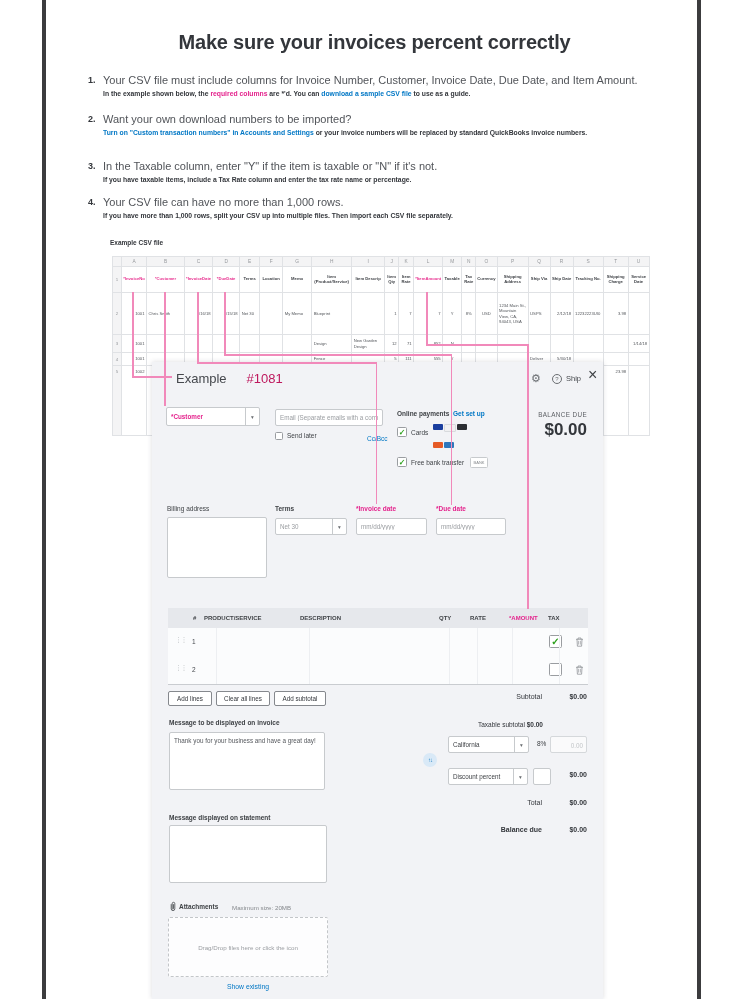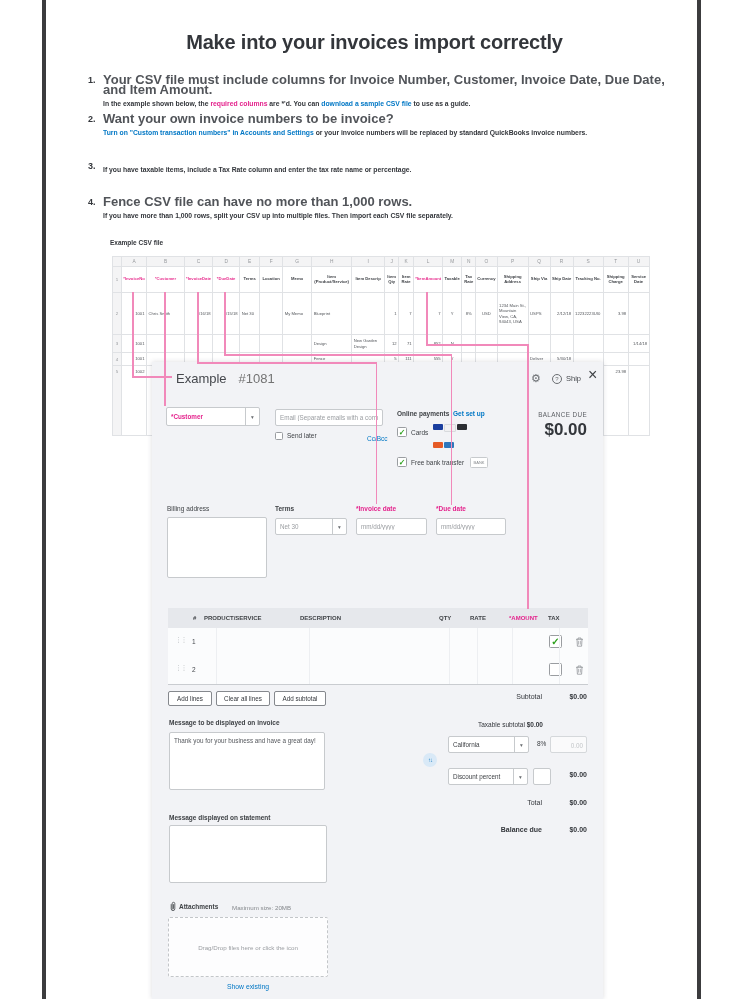--- a/index.html
+++ b/index.html
@@ -4,21 +4,21 @@
 <style>
   html,body{margin:0;padding:0;background:#fff;}
   .page{position:relative;width:749px;height:999px;background:#fff;overflow:hidden;
         font-family:"Liberation Sans",sans-serif;}
   .pagebar{position:absolute;top:0;width:4px;height:999px;background:#3c3c3e;z-index:40;}
   .doc-title{position:absolute;top:31px;left:0;right:0;text-align:center;
              font-size:20px;font-weight:bold;color:#33363b;letter-spacing:-0.2px;}
   .step{position:absolute;left:88px;width:595px;display:flex;}
   .step-num{font-size:9px;font-weight:bold;color:#33363b;width:11px;flex:none;}
   .step-body{margin-left:4px;flex:1;}
-  .step-main{font-size:13px;color:#515459;line-height:10px;font-weight:bold;}
+  .step-main{font-size:11px;color:#515459;line-height:10px;}
   .step-sub{font-size:6.8px;font-weight:bold;color:#33363b;margin-top:4px;line-height:9px;}
   .pink-text{color:#e4228c;}
   .blue-text{color:#0077c5;cursor:pointer;}
   .example-label{position:absolute;left:110px;top:239px;font-size:6.5px;font-weight:bold;color:#33363b;}
 
   
   .sheet{position:absolute;left:112px;top:256px;z-index:10;}
   .sheet table{border-collapse:collapse;table-layout:fixed;background:#fff;}
   .sheet td{border:0.5px solid #e0e2e5;overflow:hidden;vertical-align:middle;}
   .sheet .gut,.sheet .letter{background:#f4f4f5;color:#96999d;text-align:center;font-size:4.4px;}
@@ -30,21 +30,21 @@
   .sheet tr.toprow td{vertical-align:top;padding-top:3px;}
 
   
   .pline{position:absolute;background:#f189ba;z-index:30;}
 
   
   .overlay{position:absolute;left:152px;top:362px;width:451px;height:637px;background:#f2f3f6;
            z-index:20;box-shadow:0 0 5px rgba(60,60,70,.18);}
   .ov{position:absolute;}
   .inv-title{font-size:13px;color:#45484d;white-space:nowrap;}
-  .inv-num{color:#737373;margin-left:12px;}
+  .inv-num{color:#be185d;margin-left:20px;}
   .lbl{position:absolute;font-size:6.5px;color:#3f4246;white-space:nowrap;}
   .lbl.pink{color:#e4228c;font-weight:600;}
   .inp{position:absolute;border:1px solid #c7cacd;border-radius:2px;background:#fff;
        font-size:6.3px;color:#3f4246;padding:0 4px;font-family:inherit;box-sizing:border-box;}
   .inp::placeholder{color:#9a9da1;}
   .sel{position:absolute;border:1px solid #c7cacd;border-radius:2px;background:#fff;
        display:flex;align-items:stretch;box-sizing:border-box;}
   .sel-txt{flex:1;font-size:6.3px;color:#3f4246;padding-left:4px;display:flex;align-items:center;
            white-space:nowrap;overflow:hidden;}
   .sel-txt.ghost{color:#9a9da1;}
@@ -72,49 +72,50 @@
             display:flex;align-items:center;justify-content:center;font-size:6.2px;color:#9a9da1;box-sizing:border-box;}
   .icon-btn{cursor:pointer;}
 </style>
 </head>
 <body>
 
 <div class="page">
   <div class="pagebar" style="left:42px"></div>
   <div class="pagebar" style="left:697px"></div>
 
-  <div class="doc-title">Make into your invoices import correctly</div>
+  <div class="doc-title">Make sure your invoices percent correctly</div>
 
   <div class="step" style="top:75px">
     <div class="step-num">1.</div>
     <div class="step-body">
       <div class="step-main">Your CSV file must include columns for Invoice Number, Customer, Invoice Date, Due Date, and Item Amount.</div>
       <div class="step-sub"><span>In the example shown below, the </span><span class="pink-text">required columns</span><span> are *'d.  You can </span><span class="blue-text">download a sample CSV file</span><span> to use as a guide.</span></div>
     </div>
   </div>
 
   <div class="step" style="top:114px">
     <div class="step-num">2.</div>
     <div class="step-body">
-      <div class="step-main">Want your own invoice numbers to be invoice?</div>
+      <div class="step-main">Want your own download numbers to be imported?</div>
       <div class="step-sub"><span class="blue-text">Turn on "Custom transaction numbers" in Accounts and Settings</span><span> or your invoice numbers will be replaced by standard QuickBooks invoice numbers.</span></div>
     </div>
   </div>
 
   <div class="step" style="top:161px">
     <div class="step-num">3.</div>
     <div class="step-body">
+      <div class="step-main">In the Taxable column, enter "Y" if the item is taxable or "N" if it's not.</div>
       <div class="step-sub">If you have taxable items, include a Tax Rate column and enter the tax rate name or percentage.</div>
     </div>
   </div>
 
   <div class="step" style="top:197px">
     <div class="step-num">4.</div>
     <div class="step-body">
-      <div class="step-main">Fence CSV file can have no more than 1,000 rows.</div>
+      <div class="step-main">Your CSV file can have no more than 1,000 rows.</div>
       <div class="step-sub">If you have more than 1,000 rows, split your CSV up into multiple files. Then import each CSV file separately.</div>
     </div>
   </div>
 
   <div class="example-label">Example CSV file</div>
 
   <div class="sheet">
     <table>
         <colgroup>
           <col style="width:9px">

